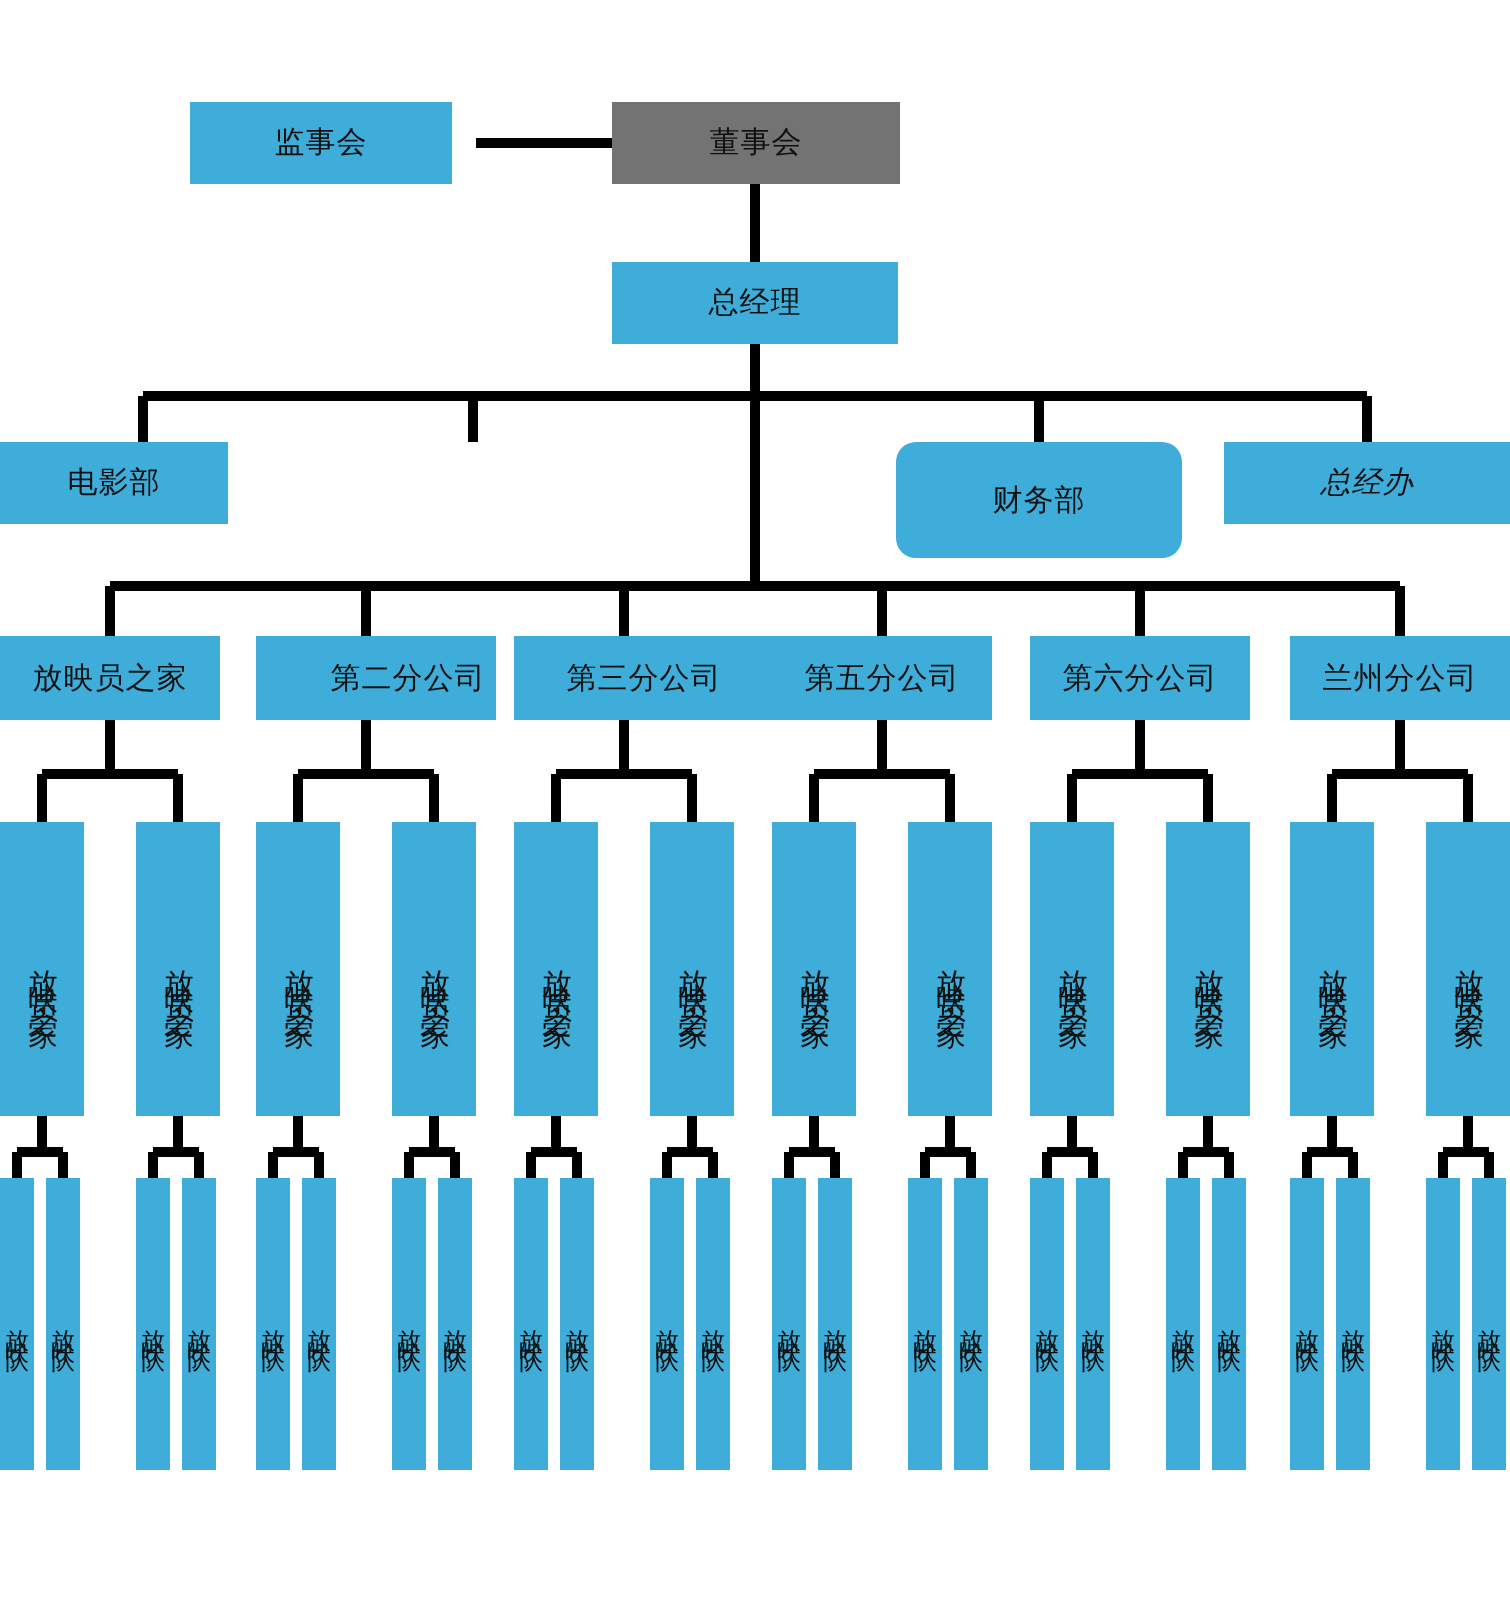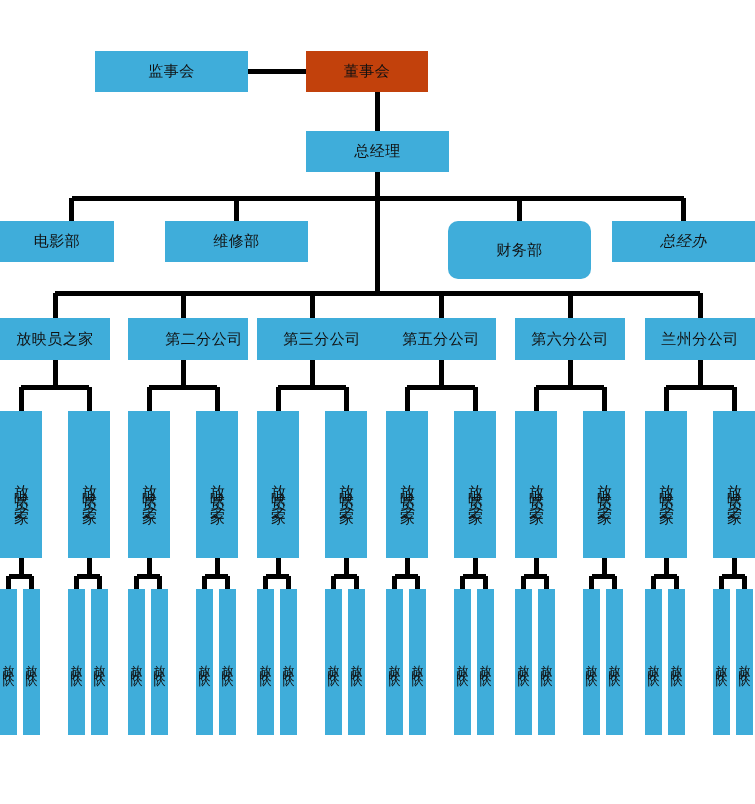--- a/index.html
+++ b/index.html
@@ -137,25 +137,24 @@
       <line x1="614.5" y1="576" x2="614.5" y2="589" stroke="#000000" stroke-width="5" shape-rendering="crispEdges"></line>
       <line x1="666" y1="558" x2="666" y2="576" stroke="#000000" stroke-width="5" shape-rendering="crispEdges"></line>
       <line x1="653.5" y1="576" x2="676.5" y2="576" stroke="#000000" stroke-width="5" shape-rendering="crispEdges"></line>
       <line x1="653.5" y1="576" x2="653.5" y2="589" stroke="#000000" stroke-width="5" shape-rendering="crispEdges"></line>
       <line x1="676.5" y1="576" x2="676.5" y2="589" stroke="#000000" stroke-width="5" shape-rendering="crispEdges"></line>
       <line x1="734" y1="558" x2="734" y2="576" stroke="#000000" stroke-width="5" shape-rendering="crispEdges"></line>
       <line x1="721.5" y1="576" x2="744.5" y2="576" stroke="#000000" stroke-width="5" shape-rendering="crispEdges"></line>
       <line x1="721.5" y1="576" x2="721.5" y2="589" stroke="#000000" stroke-width="5" shape-rendering="crispEdges"></line>
       <line x1="744.5" y1="576" x2="744.5" y2="589" stroke="#000000" stroke-width="5" shape-rendering="crispEdges"></line>
     </svg>
-<div class="node h" style="left: 95px; top: 51px; width: 153px; height: 41px; background: rgb(63, 173, 218); color: rgb(17, 17, 17);">监事会</div>
-    <div class="node h" style="left: 306px; top: 51px; width: 122px; height: 41px; background: #c2410c; color: rgb(17, 17, 17);">董事会</div>
+<div class="node h" style="left: 95px; top: 51px; width: 131px; height: 41px; background: rgb(63, 173, 218); color: rgb(17, 17, 17);">监事会</div>
+    <div class="node h" style="left: 306px; top: 51px; width: 144px; height: 41px; background: #737373; color: rgb(17, 17, 17);">董事会</div>
     <div class="node h" style="left: 306px; top: 131px; width: 143px; height: 41px; background: rgb(63, 173, 218); color: rgb(17, 17, 17);">总经理</div>
     <div class="node h" style="left: 0px; top: 221px; width: 114px; height: 41px; background: rgb(63, 173, 218); color: rgb(17, 17, 17);">电影部</div>
-    <div class="node h" style="left: 165px; top: 221px; width: 143px; height: 41px; background: rgb(63, 173, 218); color: rgb(17, 17, 17);">维修部</div>
     <div class="node h" style="left: 448px; top: 221px; width: 143px; height: 58px; background: rgb(63, 173, 218); color: rgb(17, 17, 17); border-radius: 10px;">财务部</div>
     <div class="node h" style="left: 612px; top: 221px; width: 143px; height: 41px; background: rgb(63, 173, 218); color: rgb(17, 17, 17); font-style: italic;">总经办</div>
     <div class="node h" style="left: 0px; top: 318px; width: 110px; height: 42px; background: rgb(63, 173, 218); color: rgb(17, 17, 17);">放映员之家</div>
     <div class="node h" style="left: 128px; top: 318px; width: 120px; height: 42px; background: rgb(63, 173, 218); color: rgb(17, 17, 17); padding-left: 32px;">第二分公司</div>
     <div class="node h" style="left: 257px; top: 318px; width: 130px; height: 42px; background: rgb(63, 173, 218); color: rgb(17, 17, 17);">第三分公司</div>
     <div class="node h" style="left: 386px; top: 318px; width: 110px; height: 42px; background: rgb(63, 173, 218); color: rgb(17, 17, 17);">第五分公司</div>
     <div class="node h" style="left: 515px; top: 318px; width: 110px; height: 42px; background: rgb(63, 173, 218); color: rgb(17, 17, 17);">第六分公司</div>
     <div class="node h" style="left: 645px; top: 318px; width: 110px; height: 42px; background: rgb(63, 173, 218); color: rgb(17, 17, 17);">兰州分公司</div>
     <div class="node v" style="left: 0px; top: 411px; width: 42px; height: 147px; background: rgb(63, 173, 218); color: rgb(17, 17, 17);">放映员之家</div>
     <div class="node v" style="left: 68px; top: 411px; width: 42px; height: 147px; background: rgb(63, 173, 218); color: rgb(17, 17, 17);">放映员之家</div>

